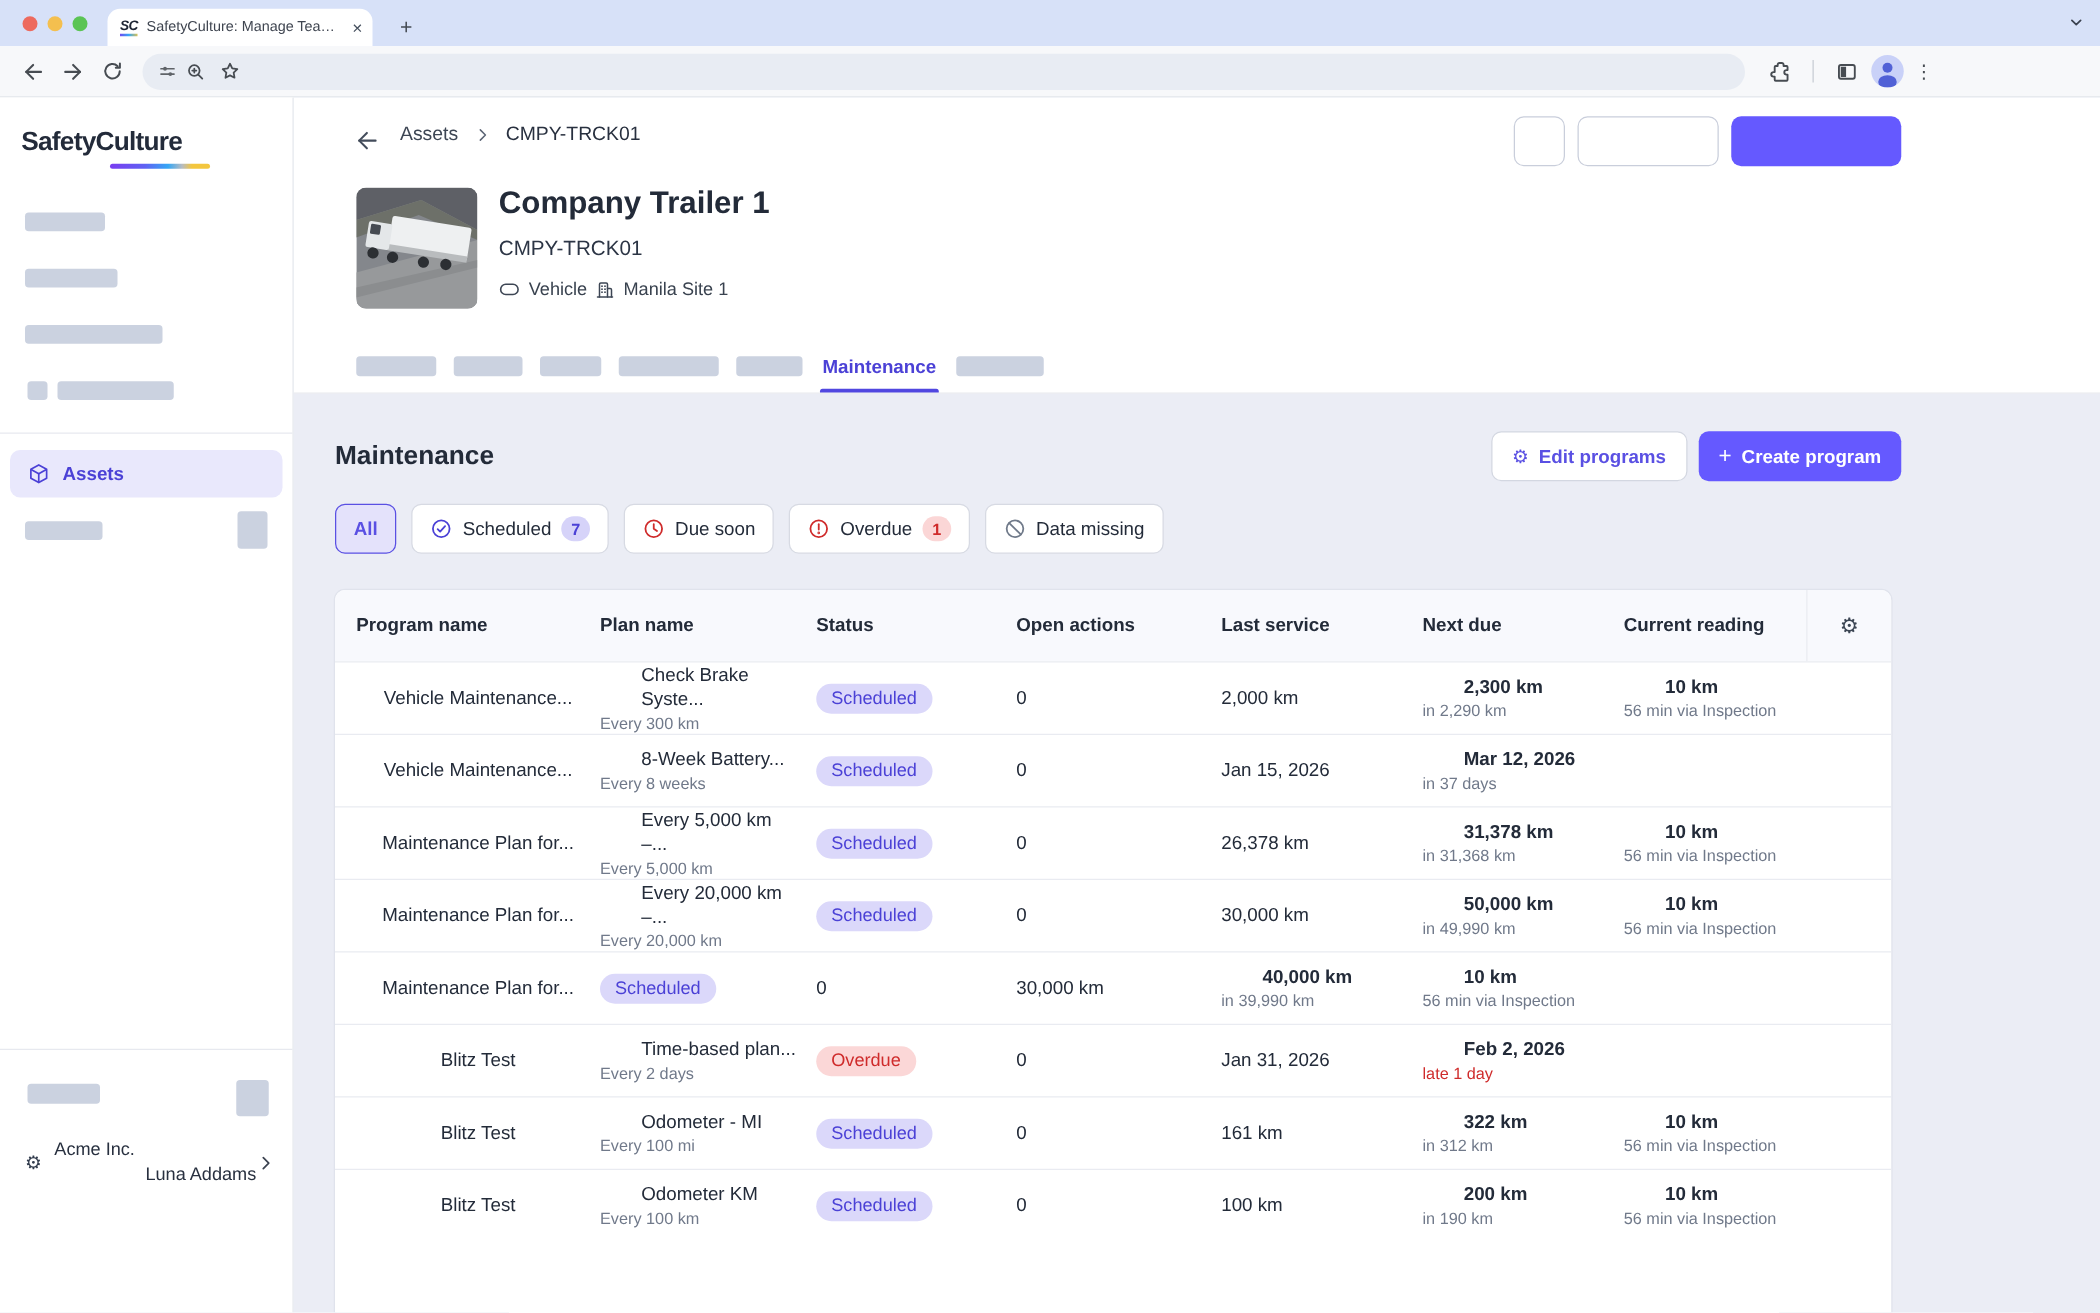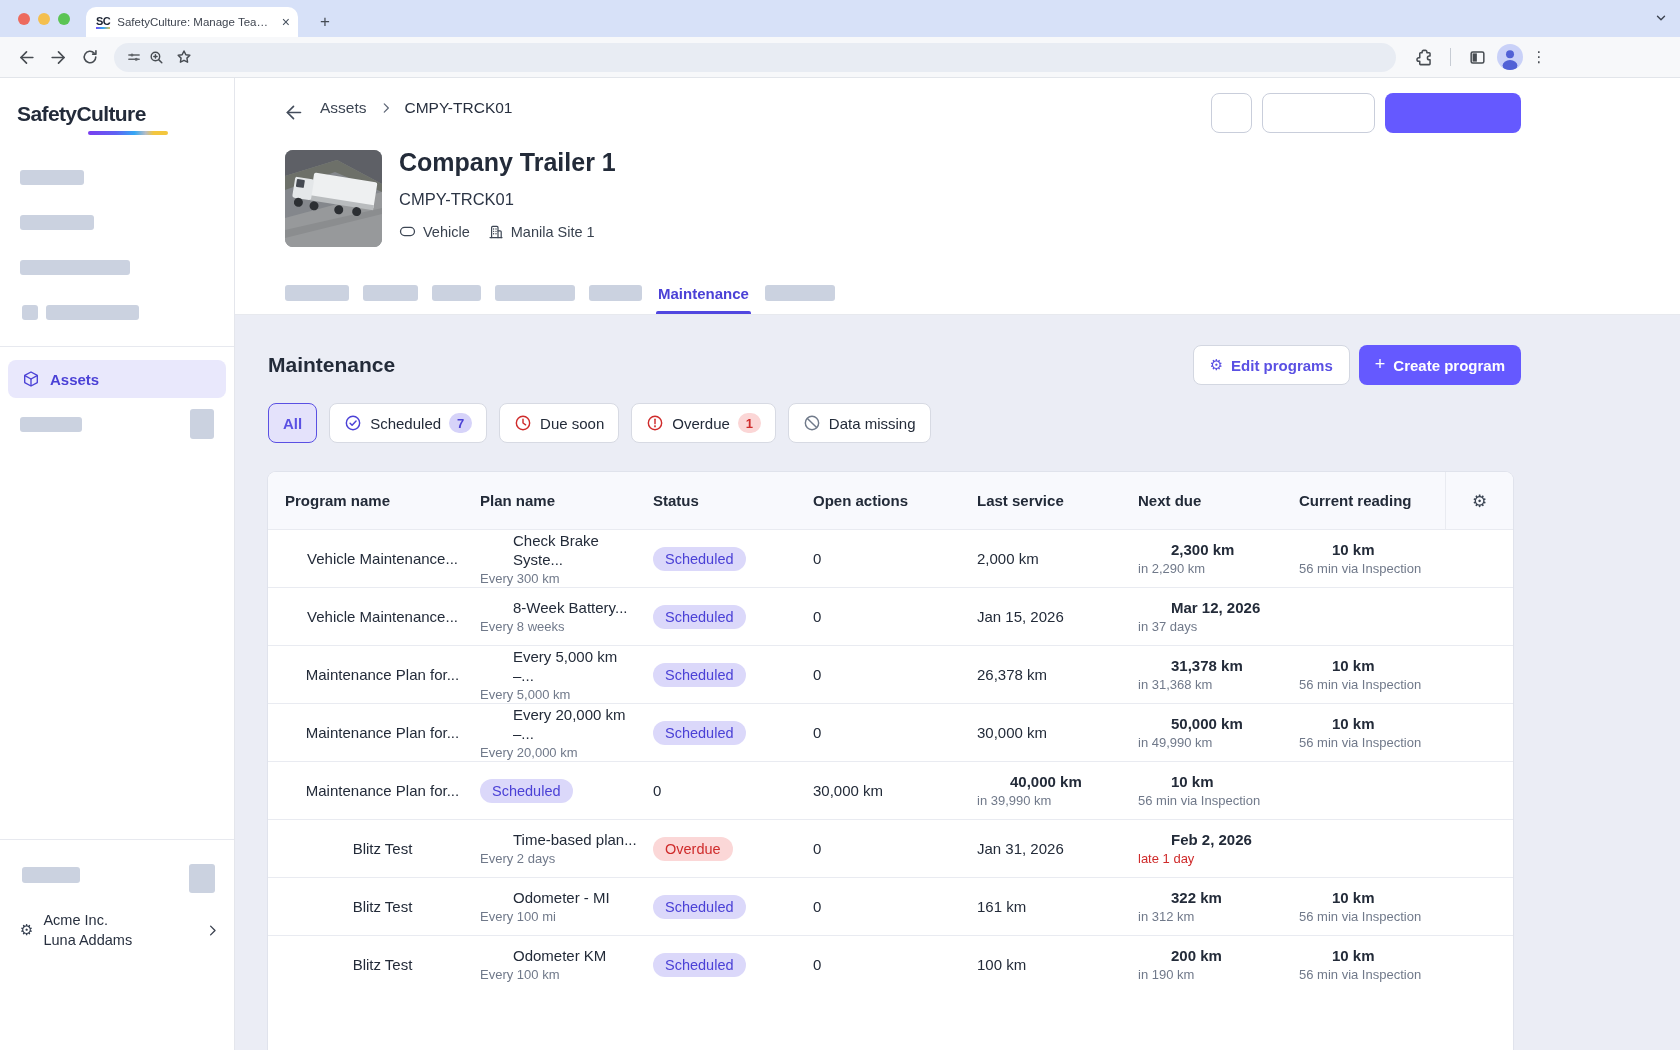--- a/index.html
+++ b/index.html
@@ -7,21 +7,21 @@
   body { font-family:"Liberation Sans","DejaVu Sans",sans-serif; color:#252d3c; background:#fff; }
   .screen { position:relative; width:1680px; height:1050px; overflow:hidden; }
 
   
   .tabstrip { position:relative; height:37px; background:#d7e1f8; }
   .traffic { position:absolute; left:18px; top:13px; display:flex; gap:8px; }
   .tl { width:12px; height:12px; border-radius:50%; }
   .tl.red{ background:#ed6a5e; } .tl.yellow{ background:#f4bf4f; } .tl.green{ background:#5bc454; }
   .chrome-tab { position:absolute; left:86px; top:7px; width:212px; height:30px; background:#fff;
     border-radius:10px 10px 0 0; display:flex; align-items:center; padding:0 8px 0 10px; }
-  .favicon { font-weight:800; font-size:11px; color:#1c2433; letter-spacing:-0.5px;
+  .favicon { font-weight:800; font-style:italic; font-size:11px; color:#1c2433; letter-spacing:-0.5px;
     border-bottom:2px solid; border-image:linear-gradient(90deg,#7a3df0,#35a7f5,#f3c63e) 1; margin-right:7px; flex:0 0 auto;text-align:center;}
   .tab-title { font-size:11.5px; color:#3f4550; white-space:nowrap; overflow:hidden; text-overflow:ellipsis; flex:1 1 auto; }
   .tab-close { font-size:14px; color:#46505e; margin-left:6px; flex:0 0 auto; line-height:1; cursor:default; }
   .newtab { position:absolute; left:312px; top:9px; width:26px; height:26px; border-radius:50%;
     display:grid; place-items:center; font-size:17px; color:#454b54; }
   .strip-chevron { position:absolute; right:12px; top:11px; color:#3b4250; }
 
   .toolbar { position:relative; height:41px; background:#f7f8fa; border-bottom:1px solid #e2e5ea;
     display:flex; align-items:center; padding:0 10px; }
   .nav-ic { width:32px; height:32px; display:grid; place-items:center; color:#474c52; flex:0 0 auto; }
@@ -41,21 +41,21 @@
   .logo-bar { position:absolute; left:88px; top:53px; width:80px; height:3.5px; border-radius:2px;
     background:linear-gradient(90deg,#7a3df0 0%,#5f62f3 35%,#35a7f5 58%,#b7bcc2 72%,#f3c63e 82%,#f3c63e 100%); }
   .sk { position:absolute; background:#cbd2e0; border-radius:3px; height:15px; }
   .side-divider { position:absolute; left:0; right:0; height:1px; background:#e7e9ef; }
   .assets-item { position:absolute; left:8px; right:8px; top:282px; height:38px; background:#e9e8fc; border-radius:8px;
     display:flex; align-items:center; gap:10px; padding:0 14px; color:#4b41d6; font-size:15px; font-weight:600; }
   .org-row { position:absolute; left:0; right:0; top:828px; height:48px; display:flex; align-items:center; padding:0 14px 0 20px; }
   .org-gear { font-family:"DejaVu Sans",sans-serif; font-size:15px; color:#323c4d; margin-right:10px; }
   .org-names { flex:1 1 auto; }
   .org-name { font-size:14.5px; color:#28303f; line-height:20px; }
-  .org-user { font-size:14.5px; color:#28303f; line-height:20px; }
+  .org-user { font-size:14.5px; color:#28303f; line-height:20px;text-align:right; }
   .org-chevron { color:#3b4250; }
 
   
   .content { position:relative; flex:1 1 auto; background:#ebedf5; overflow:hidden; }
   .page-header { position:relative; height:237px; background:#fff; border-bottom:1px solid #e7e9ee; }
   .crumb-row { position:absolute; left:0; top:0; right:0; height:60px; }
   .crumb-back { position:absolute; left:48px; top:24px; color:#434c5b; }
   .crumb-items { position:absolute; left:85px; top:21px; display:flex; align-items:center; gap:12px; }
   .crumb-link { font-size:15.5px; color:#3d4654; }
   .crumb-sep { color:#5c6575; display:flex; }
@@ -63,21 +63,21 @@
   .hdr-actions { position:absolute; right:159px; top:15px; display:flex; gap:10px; }
   .btn { height:40px; border-radius:8px; display:flex; align-items:center; justify-content:center; }
   .btn-ghost { background:#fff; border:1px solid #c9cedb; }
   .btn-sq { width:41px; }
   .btn-wide { width:113px; }
   .btn-primary-empty { width:136px; background:#6559ff; }
 
   .asset-img { position:absolute; left:50px; top:72px; width:97px; height:97px; border-radius:8px; overflow:hidden; }
   .asset-title { position:absolute; left:164px; top:70px; font-size:25px; font-weight:700; color:#232b39; }
   .asset-code { position:absolute; left:164px; top:112px; font-size:16.5px; color:#2c3545; }
-  .asset-meta { position:absolute; left:164px; top:145px; display:flex; align-items:center; gap:18px; }
+  .asset-meta { position:absolute; left:164px; top:145px; display:flex; align-items:center; gap:6px; }
   .meta-item { display:flex; align-items:center; gap:7px; font-size:14.5px; color:#39424f; }
 
   .tab-row { position:absolute; left:50px; bottom:0; height:42px; display:flex; align-items:flex-end; gap:14px; }
   .sk-tab { background:#cbd2e0; border-radius:3px; height:16px; margin-bottom:13px; }
   .tab-active { position:relative; height:42px; display:flex; align-items:center; padding:0 2px;
     color:#4b41d6; font-size:15px; font-weight:600; }
   .tab-active::after { content:""; position:absolute; left:0; right:0; bottom:0; height:3px; background:#5147e0; border-radius:2px 2px 0 0; }
 
   .main { padding:0 0 0 33px; }
   .section-head { margin-top:29px; width:1253px; display:flex; align-items:center; justify-content:space-between; height:42px; }

